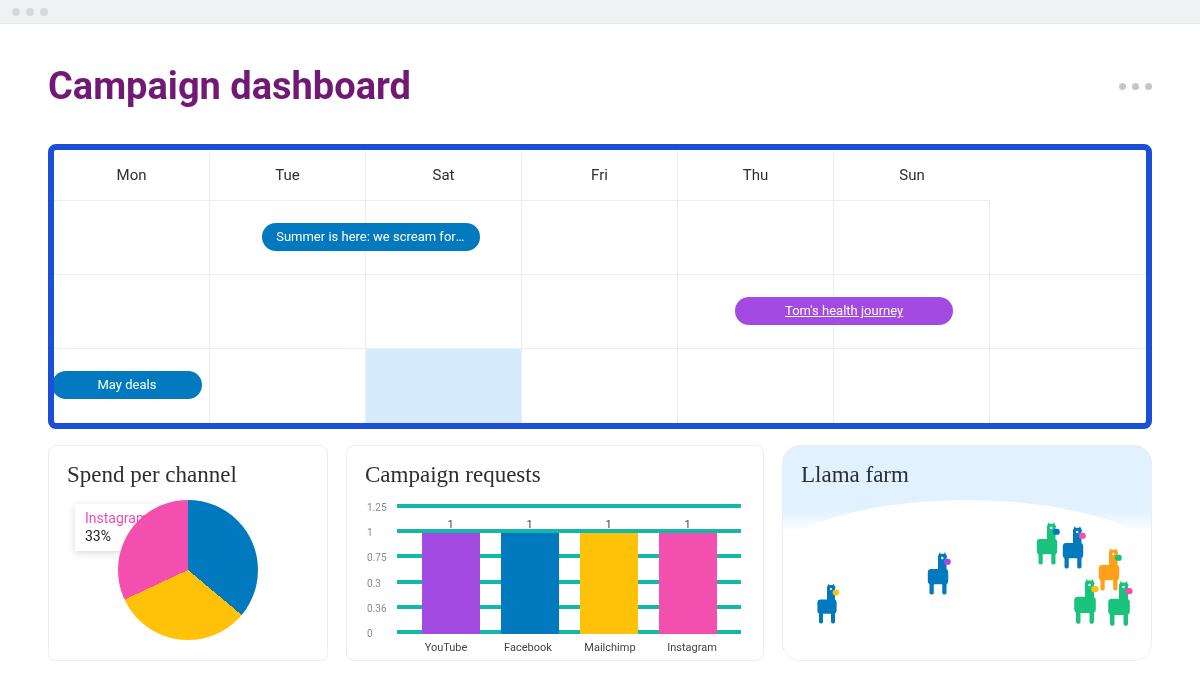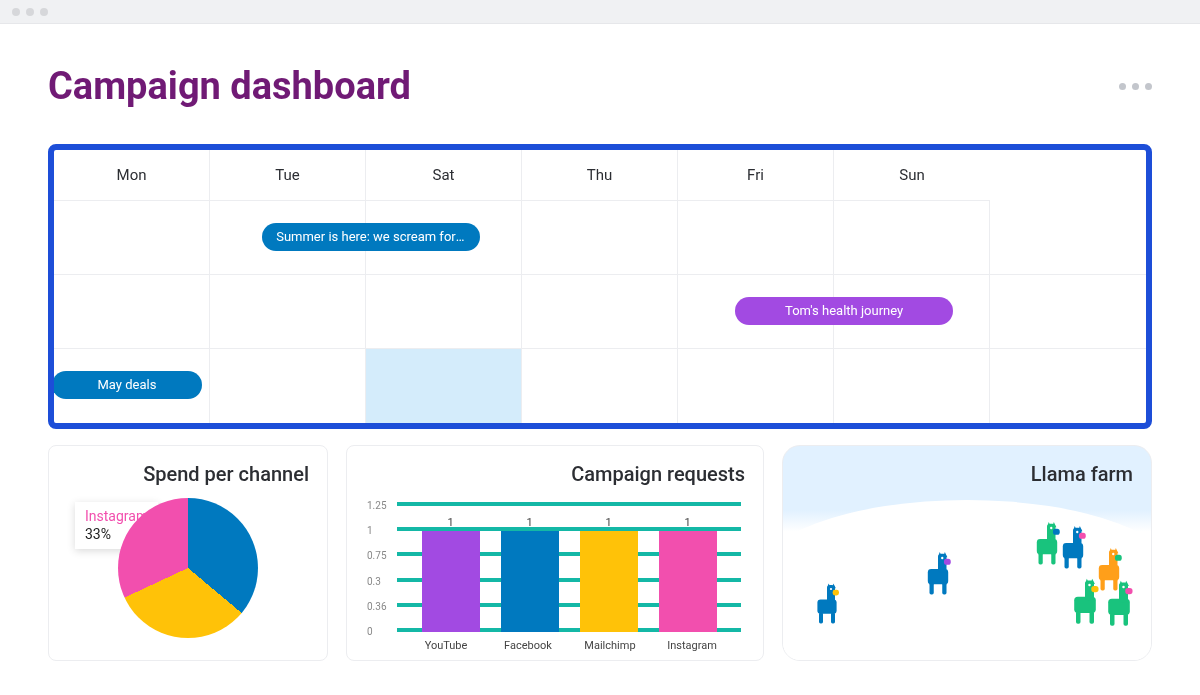--- a/index.html
+++ b/index.html
@@ -22,21 +22,21 @@
   .cal-row { display: grid; grid-template-columns: repeat(7, 1fr); height: 74px; }
   .cal-cell { border-right: 1px solid #ecedf0; border-bottom: 1px solid #ecedf0; }
   .cal-cell:last-child { border-right: none; }
   .cal-row:last-child .cal-cell { border-bottom: none; }
   .cell-highlight { background: #d4ecfb; }
   .pill { position: absolute; height: 28px; line-height: 28px; border-radius: 14px; color: #fff; font-size: 13px; text-align: center; overflow: hidden; white-space: nowrap; text-overflow: ellipsis; padding: 0 14px; cursor: pointer; }
 
   
   .widgets { display: grid; grid-template-columns: 280px 1fr 370px; gap: 18px; margin-top: 16px; }
   .widget { background: #fff; border: 1px solid #ecedf0; border-radius: 8px; padding: 16px 18px 12px; height: 216px; position: relative; overflow: hidden; }
-  .widget h3 { font-size: 20px; font-weight: 500; color: #2c2e33; text-align: right; margin-bottom: 8px; }
+  .widget h3 { font-size: 23px; font-weight: 500; color: #2c2e33; text-align: left; margin-bottom: 8px; font-family: Liberation Serif, serif; }
 
   
   .pie-wrap { position: relative; width: 100%; display:flex; justify-content:center; }
   .pie { width: 140px; height: 140px; border-radius: 50%; margin-top: 4px; background: conic-gradient(#0079bf 0deg 130deg, #ffc208 130deg 245deg, #f24fae 245deg 360deg); position: relative; }
   .pie::before { content:""; position:absolute; inset:-4px; border-radius:50%; background: conic-gradient(transparent 0deg 244deg, #f24fae 244deg 360deg); z-index:-1; opacity:.35; }
   .tooltip { position: absolute; left: 8px; top: 8px; background: #fff; box-shadow: 0 2px 8px rgba(0,0,0,.15); padding: 6px 10px 6px; font-size: 14px; line-height: 1.25; }
   .tooltip .lbl { color: #f24fae; }
   .tooltip .val { font-weight: 400; color: #222; }
 
   
@@ -74,22 +74,22 @@
       <span></span>
       <span></span>
     </div>
   </div>
 
   <div class="calendar">
     <div class="cal-header" id="cal-header">
         <div>Mon</div>
         <div>Tue</div>
         <div>Sat</div>
+        <div>Fri</div>
         <div>Thu</div>
-        <div>Fri</div>
         <div>Sun</div>
       </div>
     <div class="cal-body">
       <div class="cal-grid" id="cal-grid">
           <div class="cal-row">
             <div class="cal-cell"></div>
             <div class="cal-cell"></div>
             <div class="cal-cell"></div>
             <div class="cal-cell"></div>
             <div class="cal-cell"></div>
@@ -110,21 +110,21 @@
             <div class="cal-cell"></div>
             <div class="cal-cell cell-highlight"></div>
             <div class="cal-cell"></div>
             <div class="cal-cell"></div>
             <div class="cal-cell"></div>
             <div class="cal-cell"></div>
           </div>
         </div>
       <div id="cal-events">
           <div class="pill" style="background: rgb(0, 121, 191); left: 208.183px; width: 217.646px; top: 22px;">Summer is here: we scream for ice cream</div>
-          <div class="pill" style="background: rgb(162, 74, 226); left: 681.326px; width: 217.646px; top: 96px;">Tom's health journey</div>
+          <div class="pill" style="background: rgb(162, 74, 226); left: 681.326px; width: 217.646px; top: 96px; text-decoration: underline;">Tom's health journey</div>
           <div class="pill" style="background: rgb(0, 121, 191); left: -2px; width: 149.829px; top: 170px;">May deals</div>
         </div>
     </div>
   </div>
 
   <div class="widgets">
 
     <div class="widget">
       <h3>Spend per channel</h3>
       <div class="pie-wrap">

